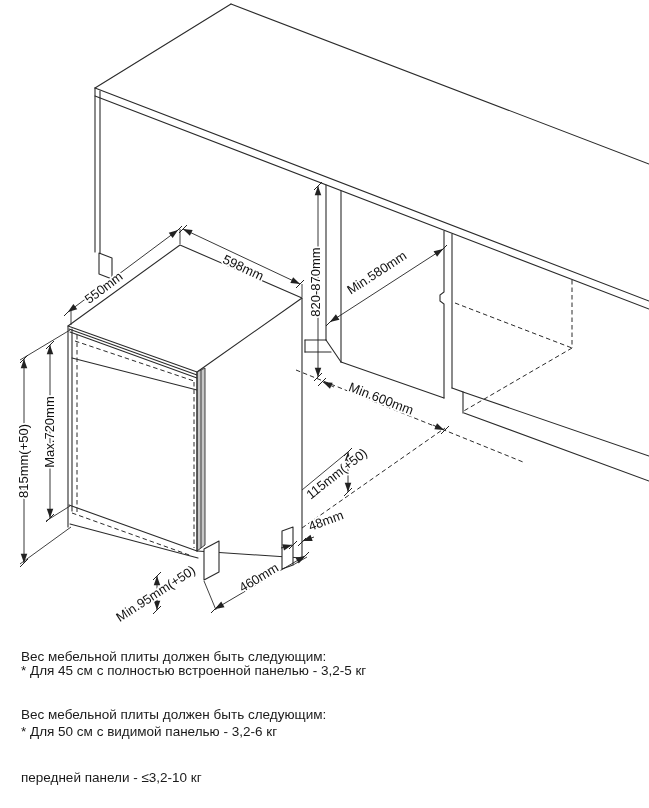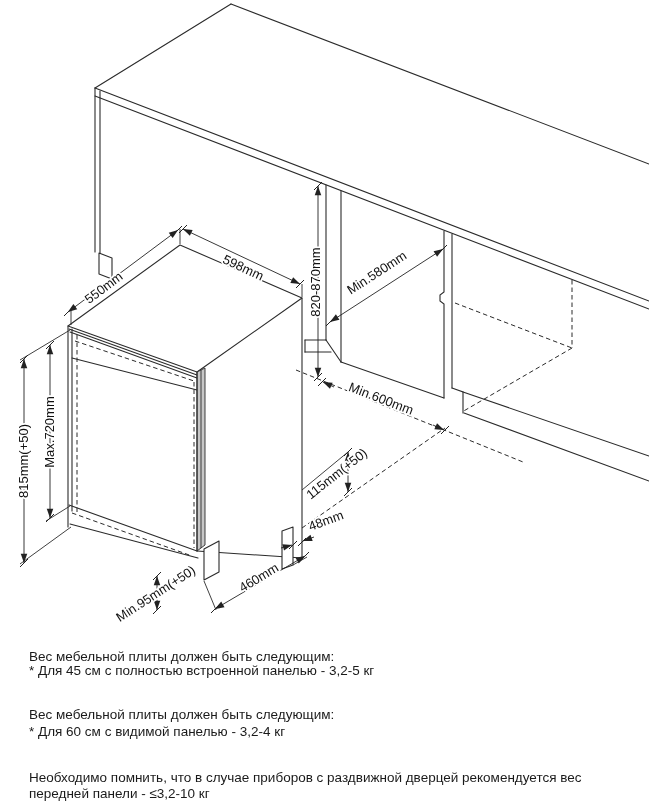--- a/index.html
+++ b/index.html
@@ -9,21 +9,21 @@
   .ln{stroke:#2b2b2b;stroke-width:1.1;fill:none;stroke-linecap:round;}
   .thin{stroke:#2b2b2b;stroke-width:0.9;fill:none;}
   .dash{stroke:#2b2b2b;stroke-width:1;fill:none;stroke-dasharray:4.5 3;}
   .face{fill:#ffffff;stroke:#2b2b2b;stroke-width:1.1;stroke-linejoin:round;}
   .grayface{fill:#c7c7c7;stroke:#2b2b2b;stroke-width:0.9;stroke-linejoin:round;}
   .dim{stroke:#222;stroke-width:0.9;fill:none;}
   .slash{stroke:#222;stroke-width:1;fill:none;}
   .dimtxt{font:13px "Liberation Sans",sans-serif;fill:#111;text-anchor:middle;
           paint-order:stroke fill;stroke:#ffffff;stroke-width:3.5px;stroke-linejoin:round;}
   #notes{position:absolute;left:17px;top:646px;width:620px;font-size:13.5px;line-height:16px;}
-  #notes .blk{position:absolute;left:12px;}
+  #notes .blk{position:absolute;left:4px;}
   #notes .l{white-space:nowrap;}
 </style>
 </head>
 <body>
 
 <div id="page">
 <svg width="649" height="645" viewBox="0 0 649 645">
   <defs>
     <marker id="ar" viewBox="0 0 10 8" refX="9.3" refY="4" markerWidth="10.5" markerHeight="8.5" orient="auto-start-reverse" markerUnits="userSpaceOnUse">
       <path d="M0.6,0.9 L9.4,4 L0.6,7.1 Z" fill="#222"></path>
@@ -161,20 +161,19 @@
   </g>
 </svg>
 
 <div id="notes">
   <div class="blk" style="top:4px;line-height:14px;">
     <div class="l">Вес мебельной плиты должен быть следующим:</div>
     <div class="l">* Для 45 см с полностью встроенной панелью - 3,2-5 кг</div>
   </div>
   <div class="blk" style="top:60px;line-height:17px;">
     <div class="l">Вес мебельной плиты должен быть следующим:</div>
-    <div class="l">* Для 60 см с видимой панелью - 3,2-4 кг</div>
+    <div class="l">* Для 50 см с видимой панелью - 3,2-6 кг</div>
   </div>
   <div class="blk" style="top:124px;line-height:16px;">
-    <div class="l">Необходимо помнить, что в случае приборов с раздвижной дверцей рекомендуется вес</div>
     <div class="l">передней панели - ≤3,2-10 кг</div>
   </div>
 </div>
 </div>
 
 </body></html>

